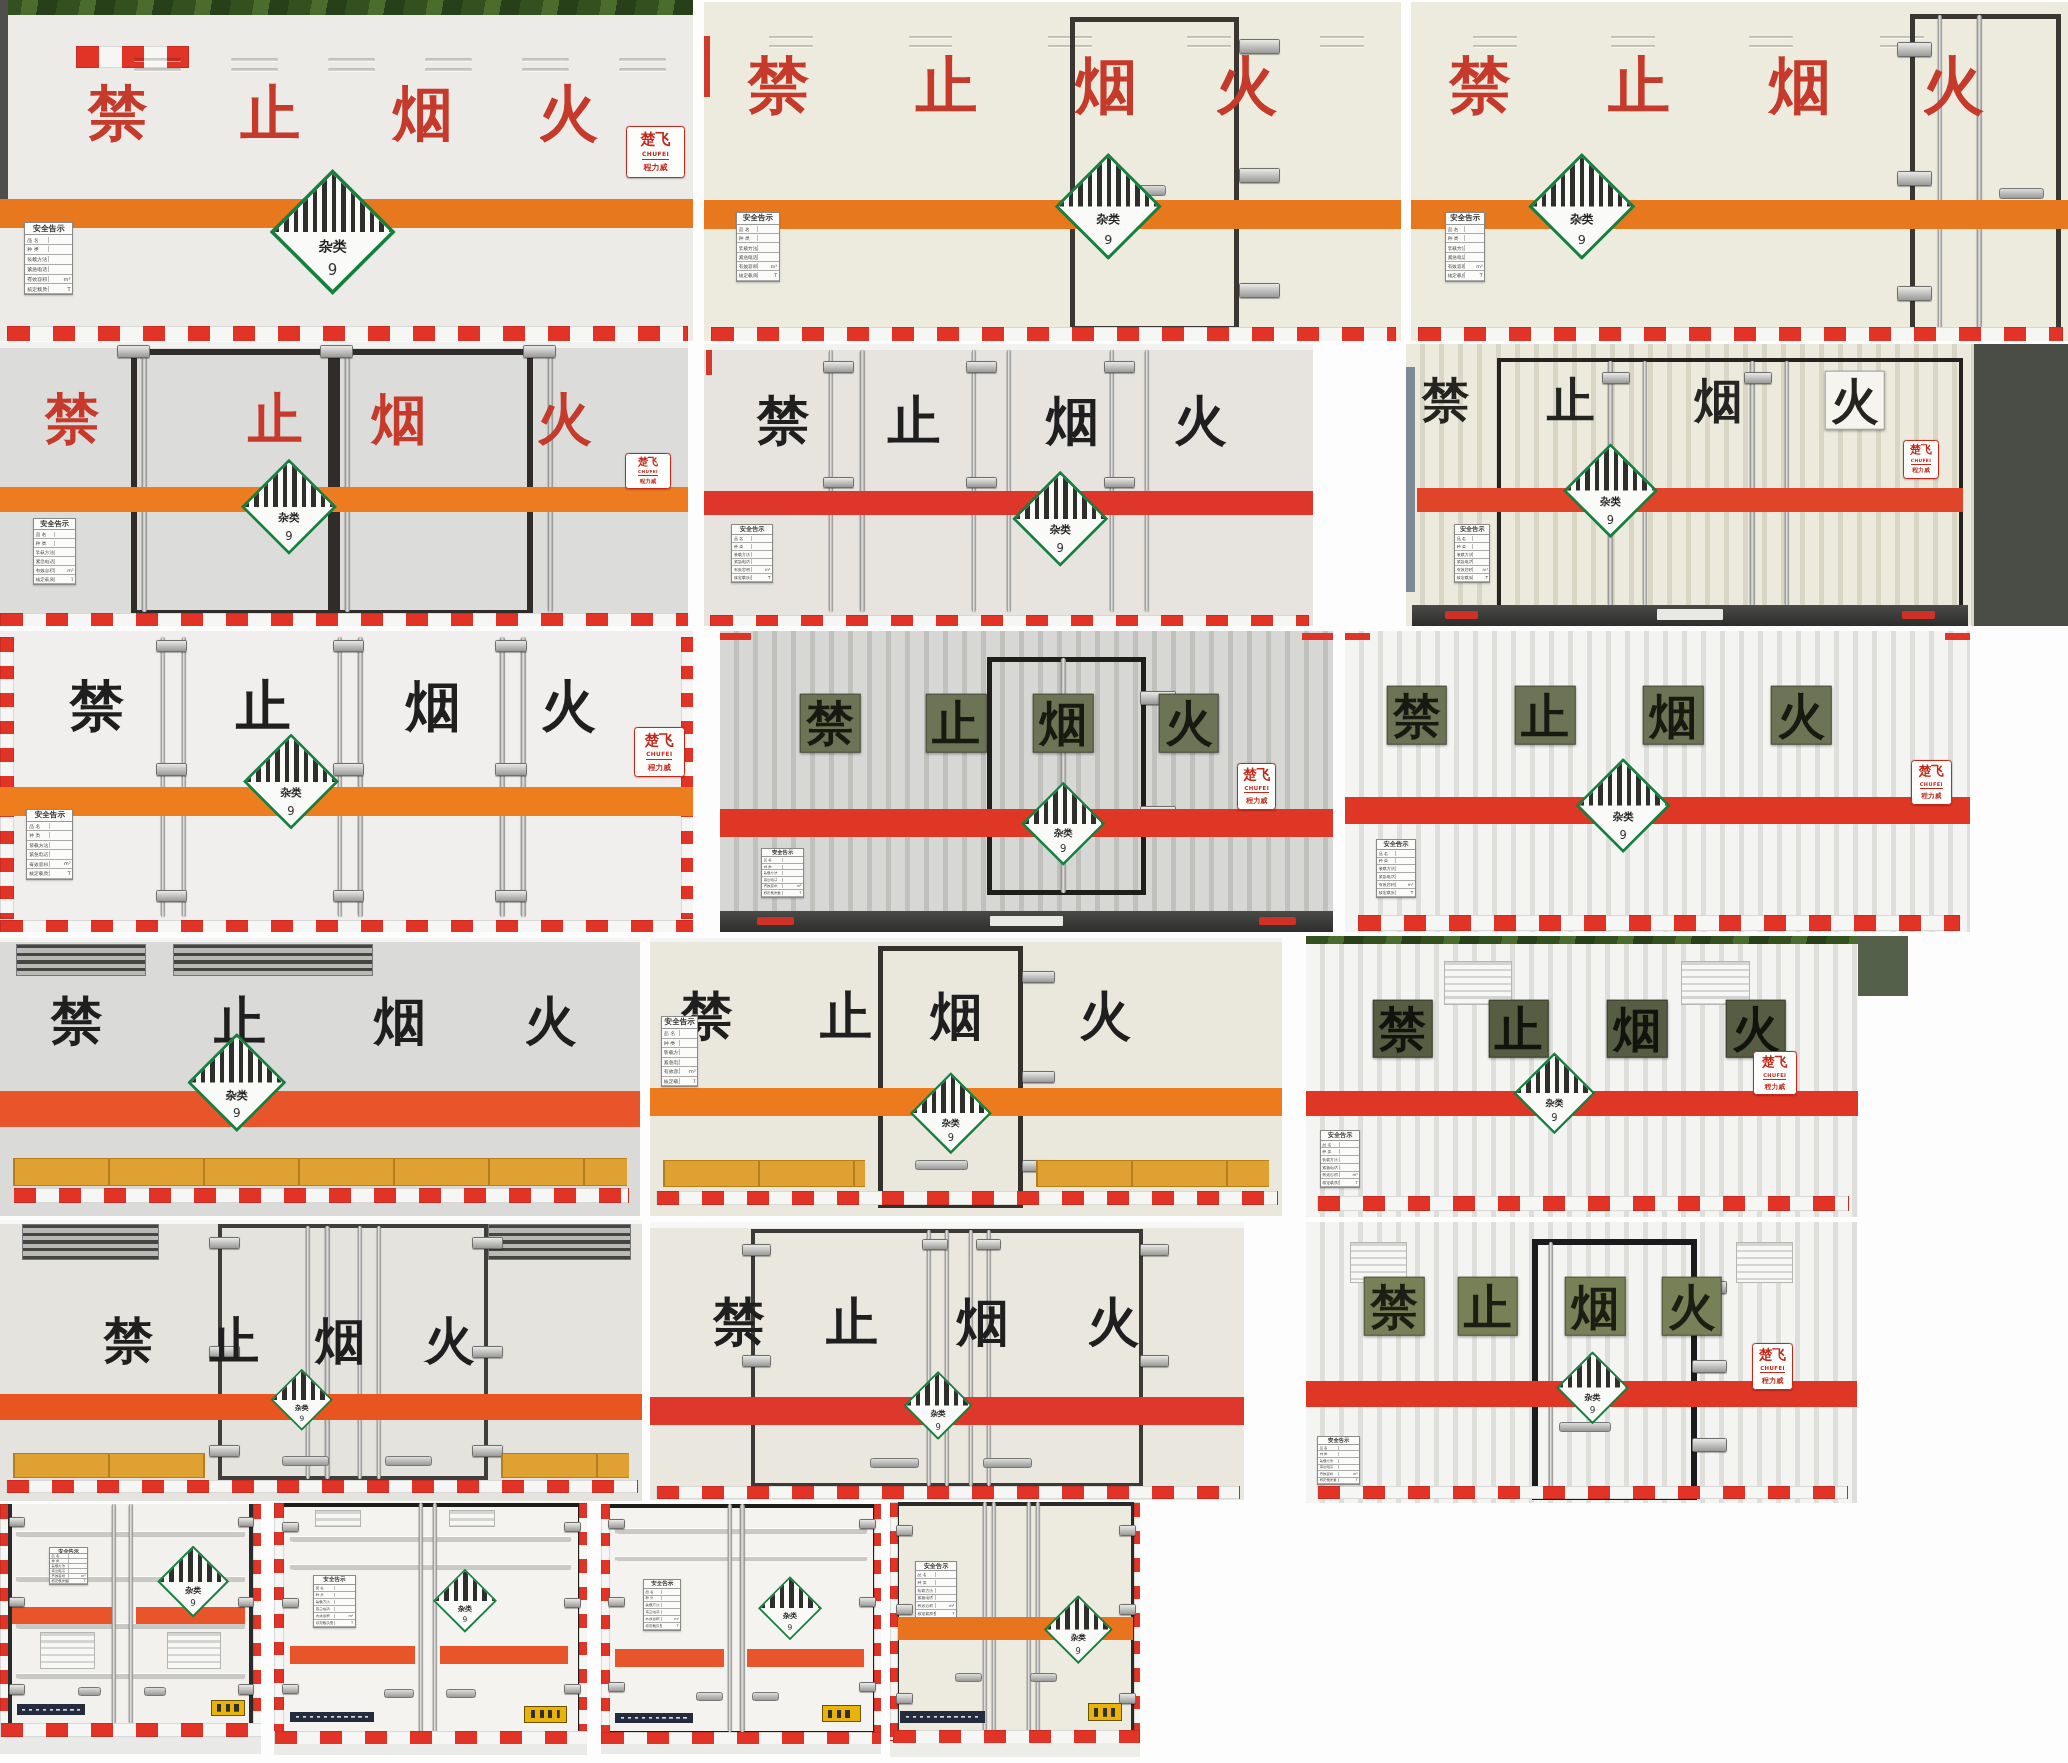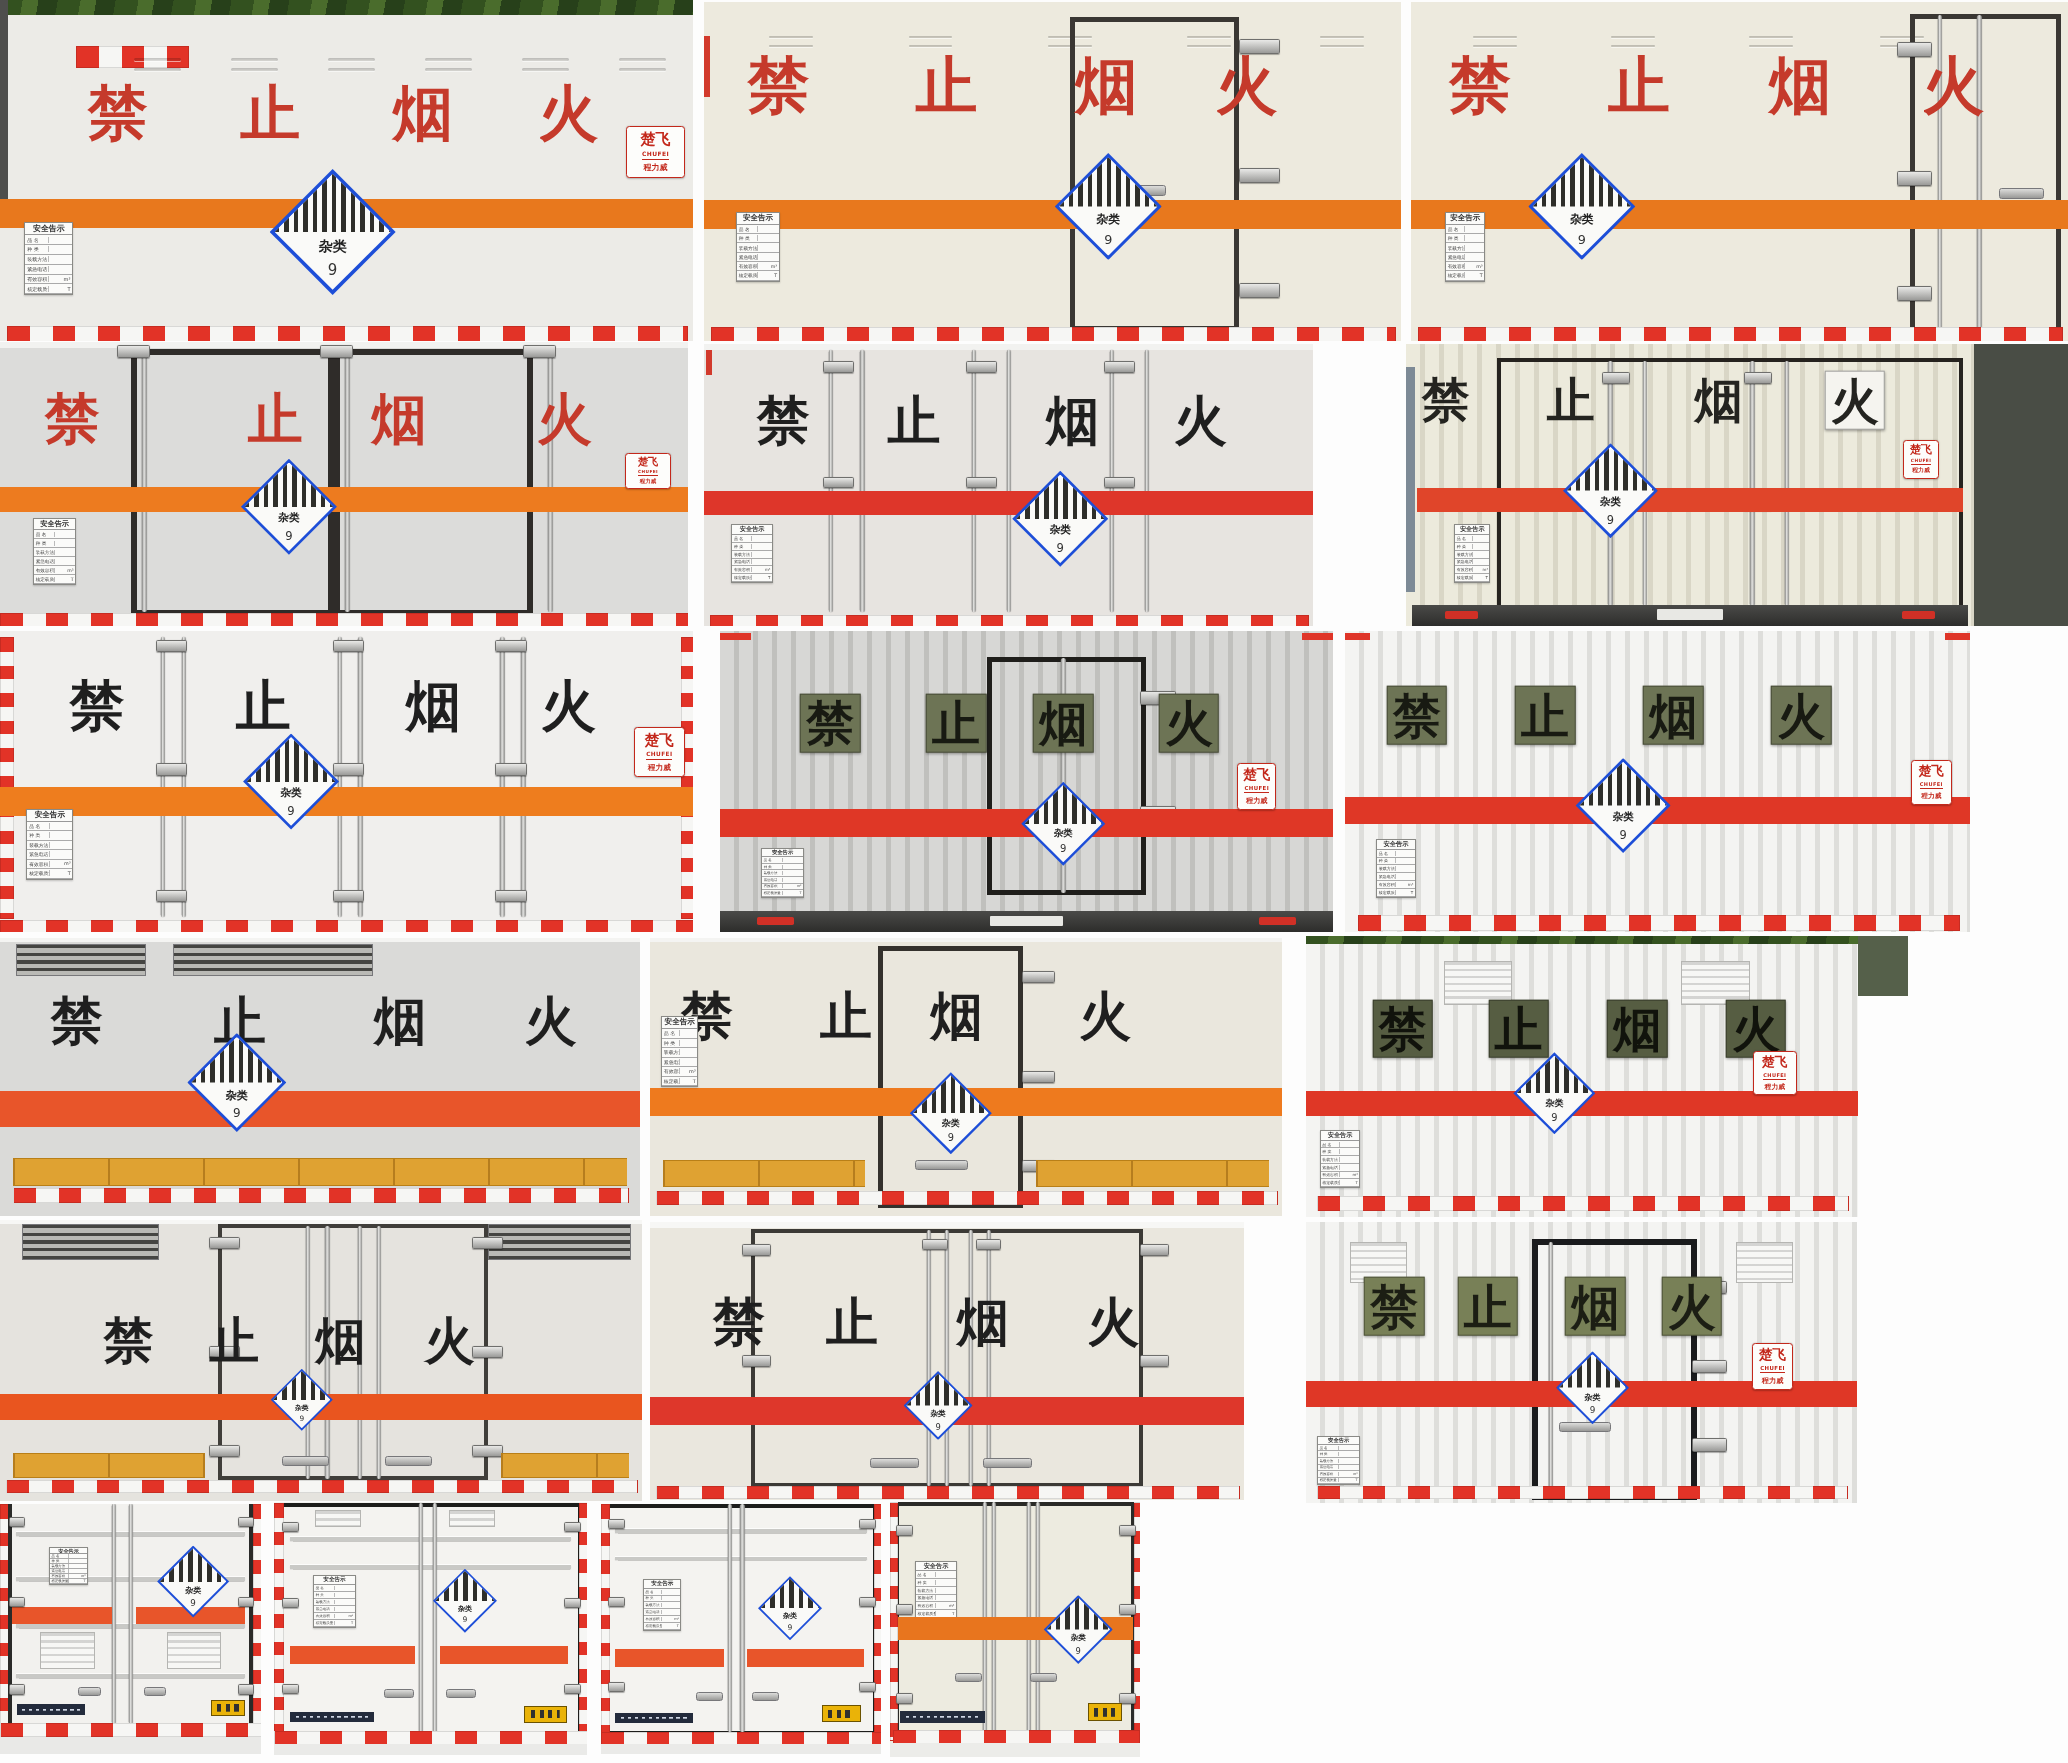--- a/index.html
+++ b/index.html
@@ -30,21 +30,21 @@
   .rod{width:4.3px;transform:translateX(-50%);border-radius:2.6px;
        background:linear-gradient(90deg,#7c7c7a,#e5e5e3 45%,#8a8a88);box-shadow:0 0 0.9px #555;}
   .hinge{background:linear-gradient(180deg,#e9e9e7,#9a9a98);border:0.9px solid #6f6f6d;border-radius:1.7px;box-shadow:0 0.9px 0.9px rgba(0,0,0,.3);}
   .handle{background:linear-gradient(180deg,#dddddb,#999997);border:0.9px solid #77777a;border-radius:2.6px;}
   .slot{display:flex;flex-direction:column;}
   .slot-bar{flex:1;margin:7% 5%;border-radius:860px;background:rgba(0,0,0,.06);
             box-shadow:inset 0 1.7px 2.6px rgba(0,0,0,.17),0 0.9px 0 rgba(255,255,255,.55);}
   .char{transform:translate(-50%,-50%);font-weight:700;line-height:1;white-space:nowrap;}
   .char-plate{padding:.09em .11em;border:1.7px solid rgba(0,0,0,.35);box-shadow:0 0.9px 2.6px rgba(0,0,0,.35);}
   .diamond{transform:translate(-50%,-50%);}
-  .d-outer{width:100%;height:100%;position:relative;background:#1d4ed8;
+  .d-outer{width:100%;height:100%;position:relative;background:#15803d;
            clip-path:polygon(50% 0,100% 50%,50% 100%,0 50%);filter:drop-shadow(0 0.9px 1.7px rgba(0,0,0,.35));}
   .d-inner{position:absolute;inset:4%;background:#fafaf8;clip-path:polygon(50% 0,100% 50%,50% 100%,0 50%);}
   .d-stripes{position:absolute;left:0;top:0;width:100%;height:50%;
              background:repeating-linear-gradient(90deg,#2e2e2a 0 4.3px,#fafaf8 4.3px 9.5px);}
   .d-label{position:absolute;top:55%;width:100%;text-align:center;font-weight:700;color:#222;}
   .d-num{position:absolute;top:75%;width:100%;text-align:center;color:#333;}
   .splacard{background:#fbfbf9;border:0.9px solid #8a8a86;display:flex;flex-direction:column;overflow:hidden;
             box-shadow:0 0.9px 1.7px rgba(0,0,0,.2);}
   .sp-title{text-align:center;border-bottom:0.9px solid #999;font-weight:700;color:#333;flex:1.3;overflow:hidden;white-space:nowrap;}
   .sp-row{flex:1;border-bottom:0.9px solid #aaa;display:flex;align-items:center;color:#444;overflow:hidden;white-space:nowrap;}

